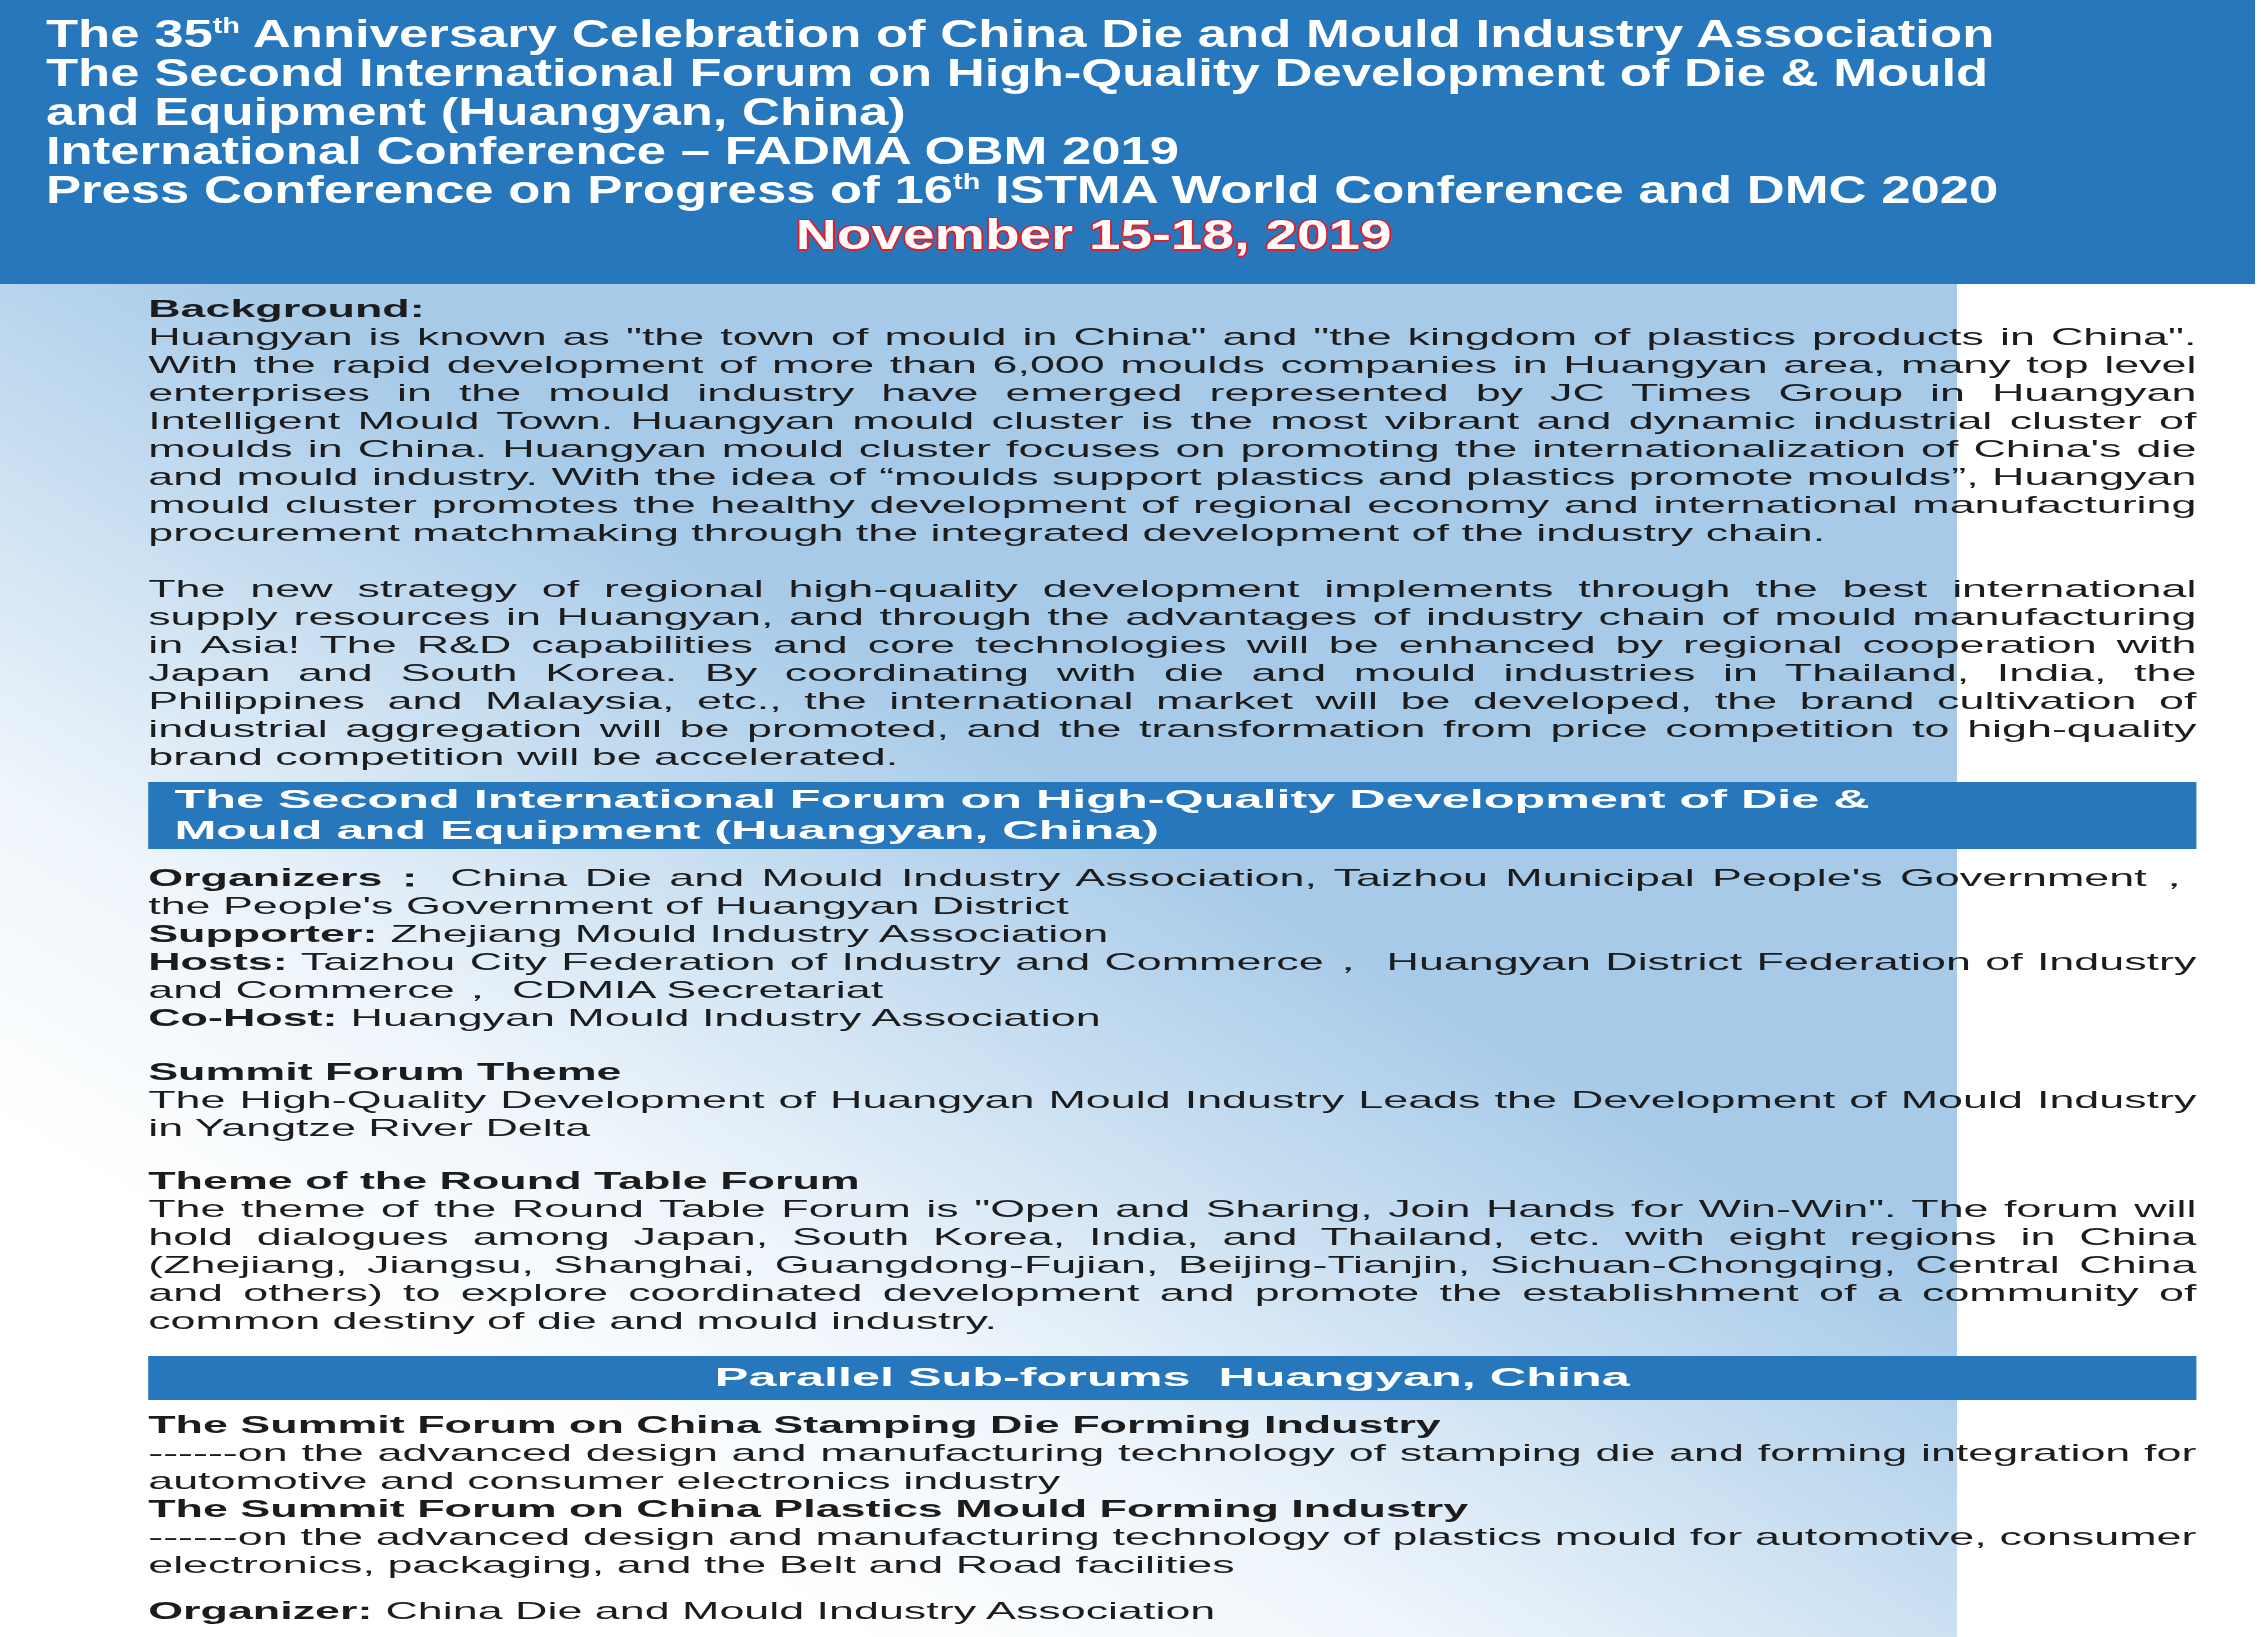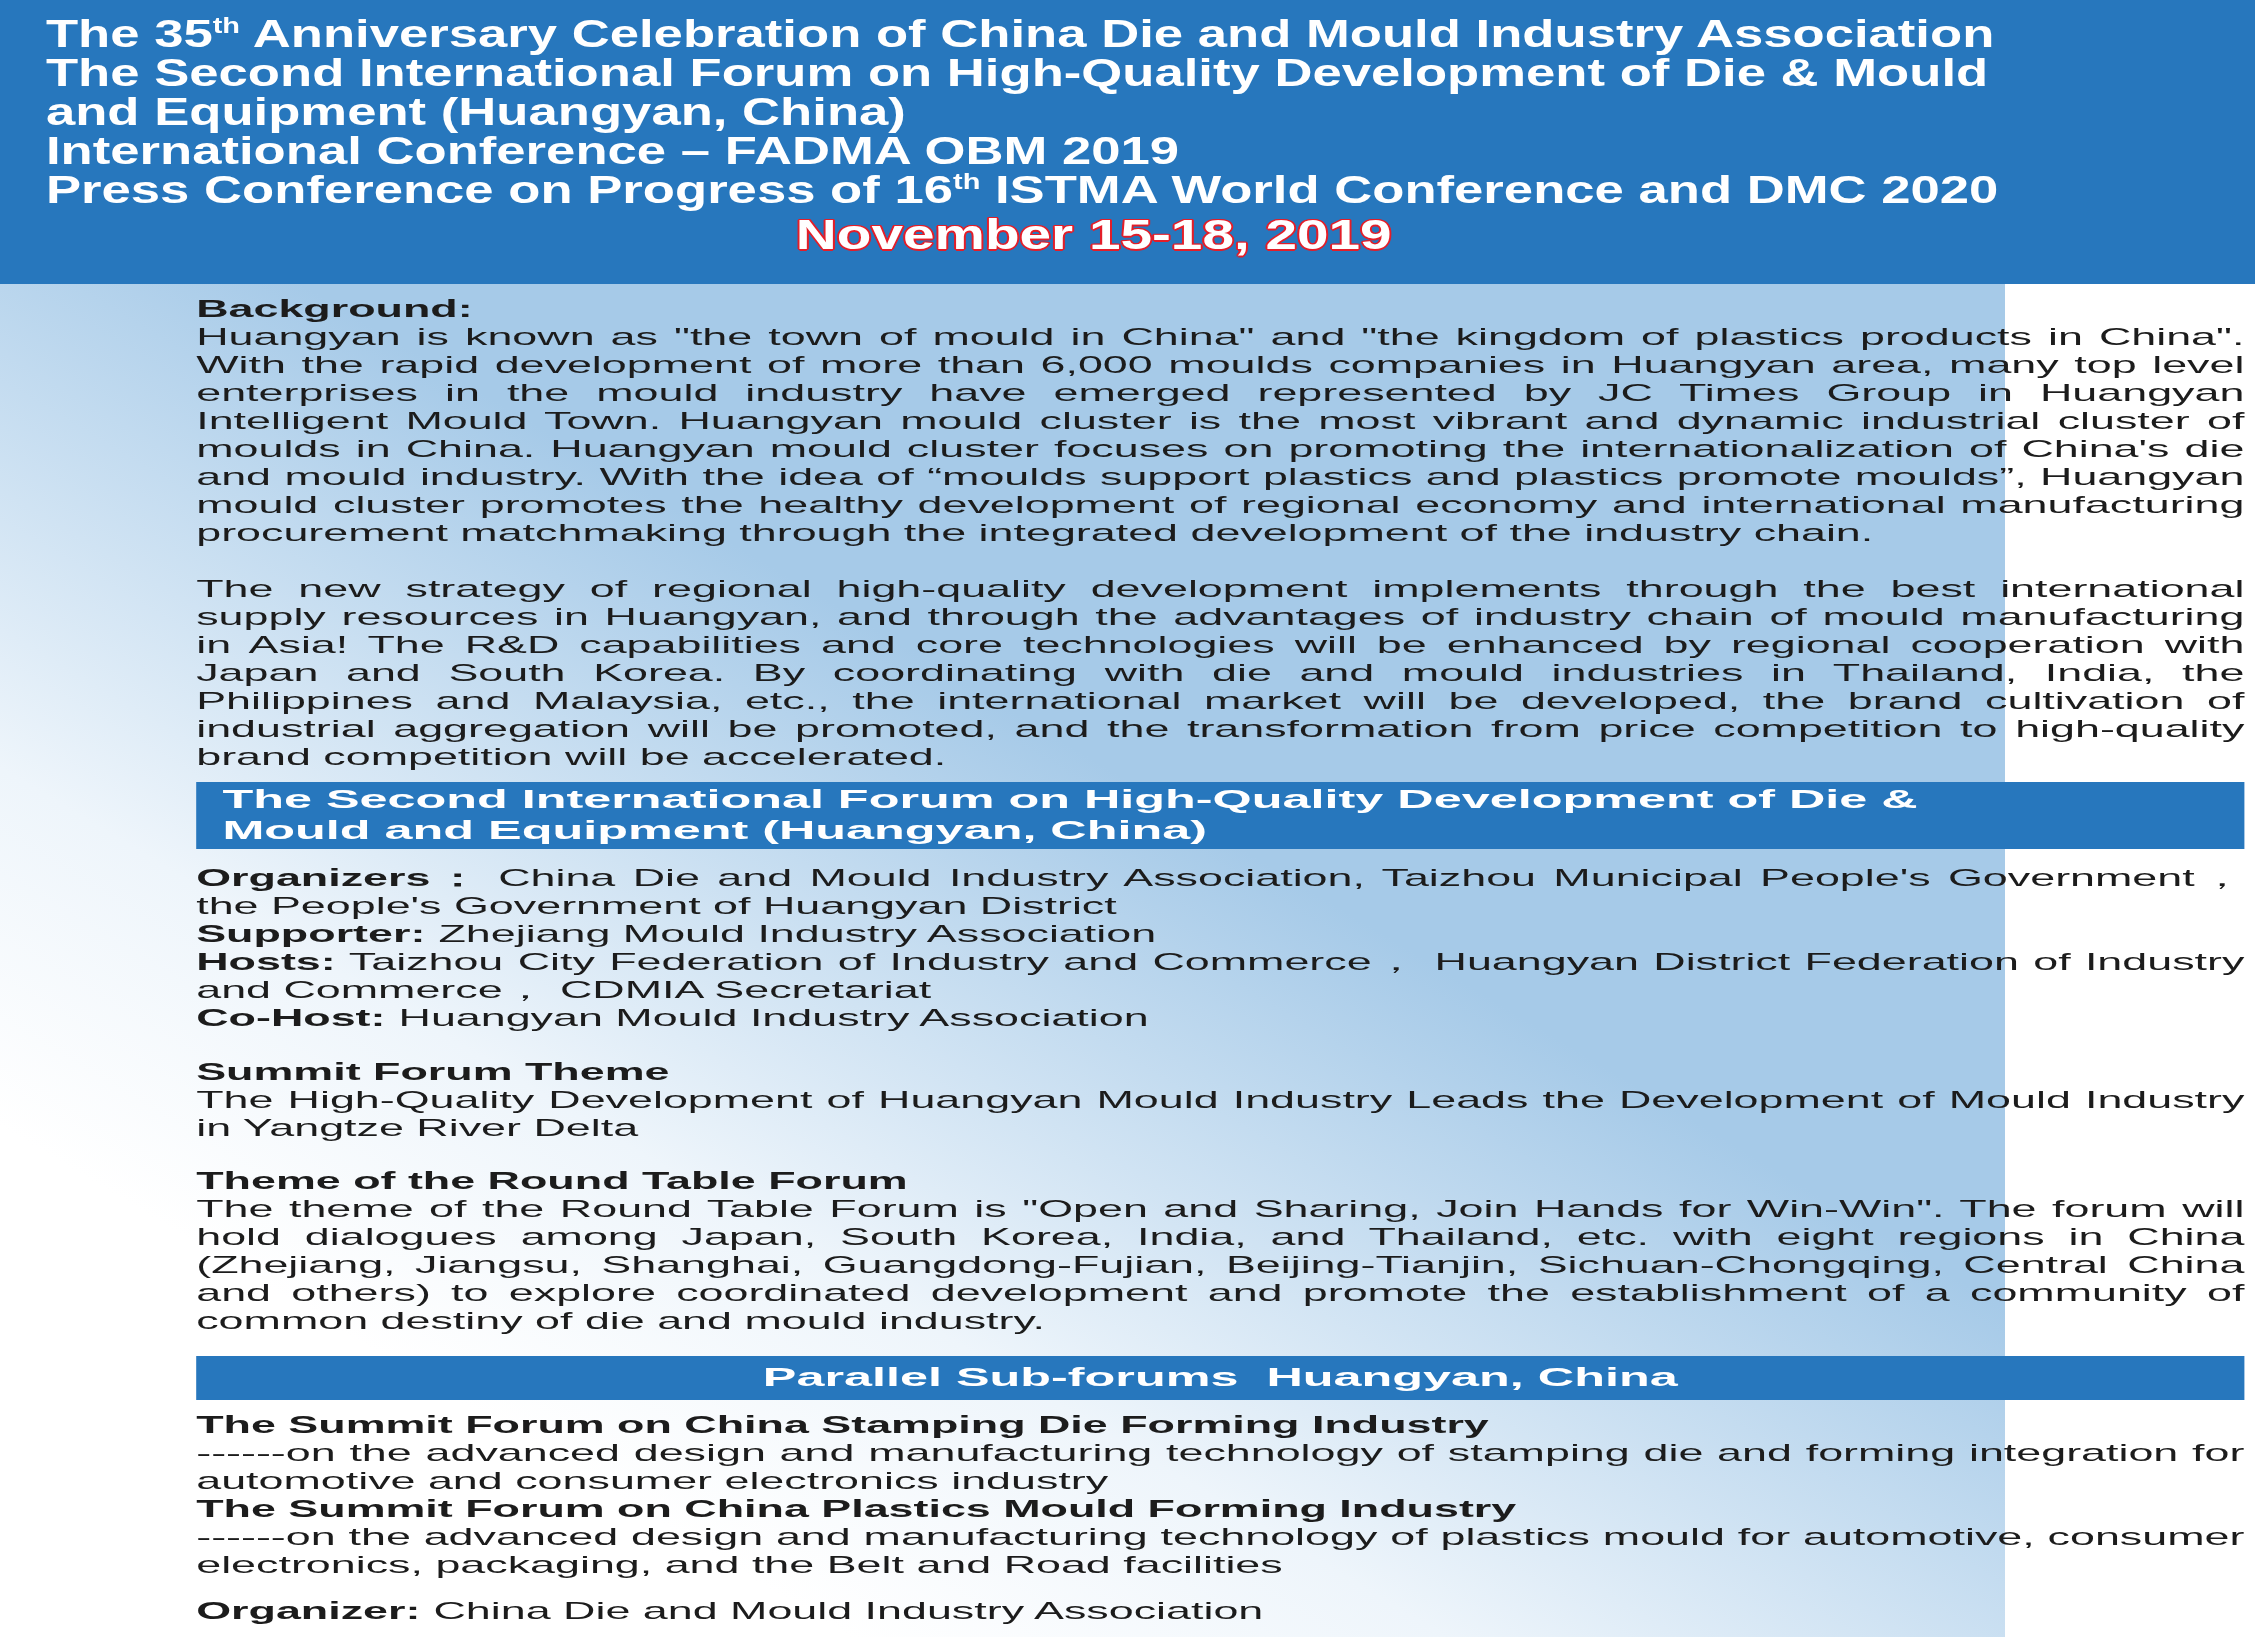--- a/index.html
+++ b/index.html
@@ -48,21 +48,20 @@
       1.5px 0 0 #E31E29, -1.5px 0 0 #E31E29,
       0 1.5px 0 #E31E29, 0 -1.5px 0 #E31E29,
       1px 1px 0 #E31E29, -1px -1px 0 #E31E29,
       1px -1px 0 #E31E29, -1px 1px 0 #E31E29;
   }
   
   .body{
     position:absolute;top:284px;left:0;
     width:1957px;height:1354px;
     background:linear-gradient(211deg,#A6CAE8 0%,#A6CAE8 40%,#EEF5FB 66%,#FFFFFF 80%);
-    padding-left:48px;
   }
   .bodycol{
     width:1190px;
     padding:10.8px 34px 0 78px;
     box-sizing:border-box;
     transform:scaleX(1.9);
     transform-origin:0 0;
     color:#1c1c1c;
     font-size:23.6px;
     line-height:28px;

